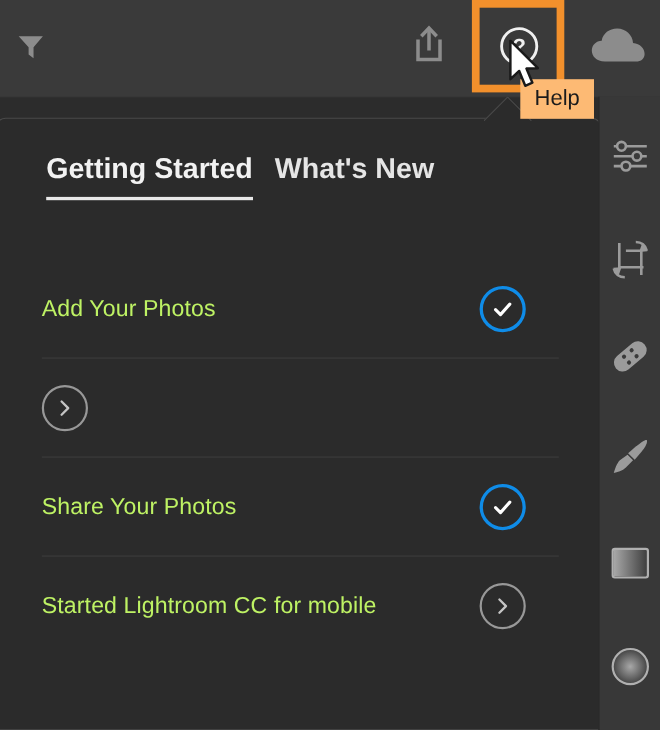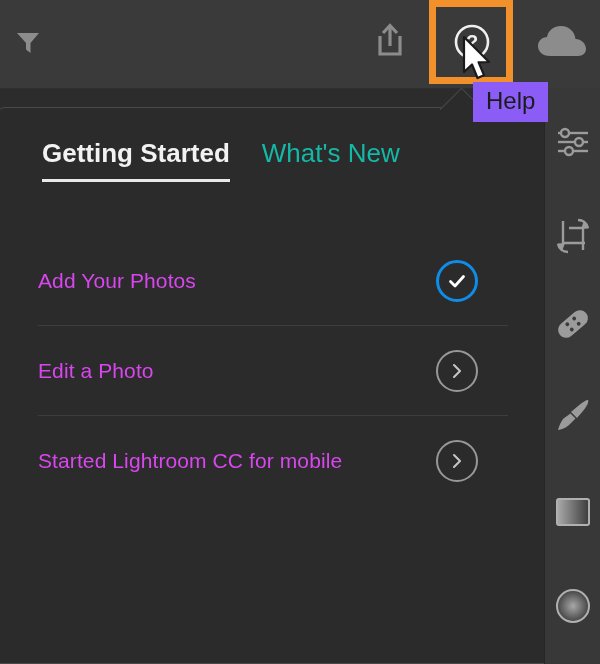--- a/index.html
+++ b/index.html
@@ -53,24 +53,24 @@
   #mouse-cursor {
     position: absolute;
     left: 462px; top: 36px;
     z-index: 8;
     pointer-events: none;
   }
 
   
   #help-tooltip {
     position: absolute;
-    left: 473px; top: 82px;
-    background: #8b5cf6;
+    left: 473px; top: 72px;
+    background: #fdba74;
     color: #1b1b1b;
-    font-size: 24px;
+    font-size: 20px;
     padding: 6px 13px 8px 13px;
     z-index: 7;
     white-space: nowrap;
     line-height: 1.1;
   }
 
   
   #help-panel {
     position: absolute;
     left: -4px; top: 107px;
@@ -100,35 +100,35 @@
     border-top: 1px solid #4a4a4a;
     transform: rotate(45deg);
   }
 
   
   .tabs {
     position: absolute;
     left: 45px; top: 30px;
     display: flex;
     align-items: flex-end;
-    gap: 32px;
+    gap: 20px;
   }
   .tab {
     position: relative;
     padding-bottom: 13px;
     font-size: 26px;
     cursor: pointer;
   }
   .tab.active {
     color: #f2f2f2;
     font-weight: bold;
   }
   .tab.inactive {
-    color: #14b8a6;
-    font-weight: normal;
+    color: #e5e5e5;
+    font-weight: bold;
   }
   .tab.active::after {
     content: "";
     position: absolute;
     left: 0; right: 0; bottom: 0;
     height: 3px;
     background: #e8e8e8;
   }
 
   
@@ -142,21 +142,21 @@
     height: 89px;
     display: flex;
     align-items: center;
     justify-content: space-between;
     border-bottom: 1px solid #3d3d3d;
     cursor: pointer;
   }
   .row:last-child { border-bottom: none; }
   .row-label {
     font-size: 21px;
-    color: #d946ef;
+    color: #bef264;
     letter-spacing: 0.1px;
   }
   .row-badge {
     margin-right: 30px;
     width: 42px; height: 42px;
     border-radius: 50%;
     display: flex;
     align-items: center;
     justify-content: center;
     box-sizing: border-box;
@@ -274,28 +274,35 @@
         <span class="row-label">Add Your Photos</span>
         <span class="row-badge badge-done">
           <svg width="22" height="22" viewBox="0 0 22 22">
             <path d="M4.5 11.5 L9 16 L17.5 6.5" fill="none" stroke="#ffffff" stroke-width="2.8" stroke-linecap="round" stroke-linejoin="round"></path>
           </svg>
         </span>
       </div>
 
 
       <div class="row">
-        <span class="row-label">Edit a Photo</span>
         <span class="row-badge badge-todo">
           <svg width="18" height="18" viewBox="0 0 18 18">
             <path d="M6 3 L12 9 L6 15" fill="none" stroke="#c4c4c4" stroke-width="2.1" stroke-linecap="round" stroke-linejoin="round"></path>
           </svg>
         </span>
       </div>
 
+      <div class="row">
+        <span class="row-label">Share Your Photos</span>
+        <span class="row-badge badge-done">
+          <svg width="22" height="22" viewBox="0 0 22 22">
+            <path d="M4.5 11.5 L9 16 L17.5 6.5" fill="none" stroke="#ffffff" stroke-width="2.8" stroke-linecap="round" stroke-linejoin="round"></path>
+          </svg>
+        </span>
+      </div>
 
       <div class="row">
         <span class="row-label">Started Lightroom CC for mobile</span>
         <span class="row-badge badge-todo">
           <svg width="18" height="18" viewBox="0 0 18 18">
             <path d="M6 3 L12 9 L6 15" fill="none" stroke="#c4c4c4" stroke-width="2.1" stroke-linecap="round" stroke-linejoin="round"></path>
           </svg>
         </span>
       </div>
 

